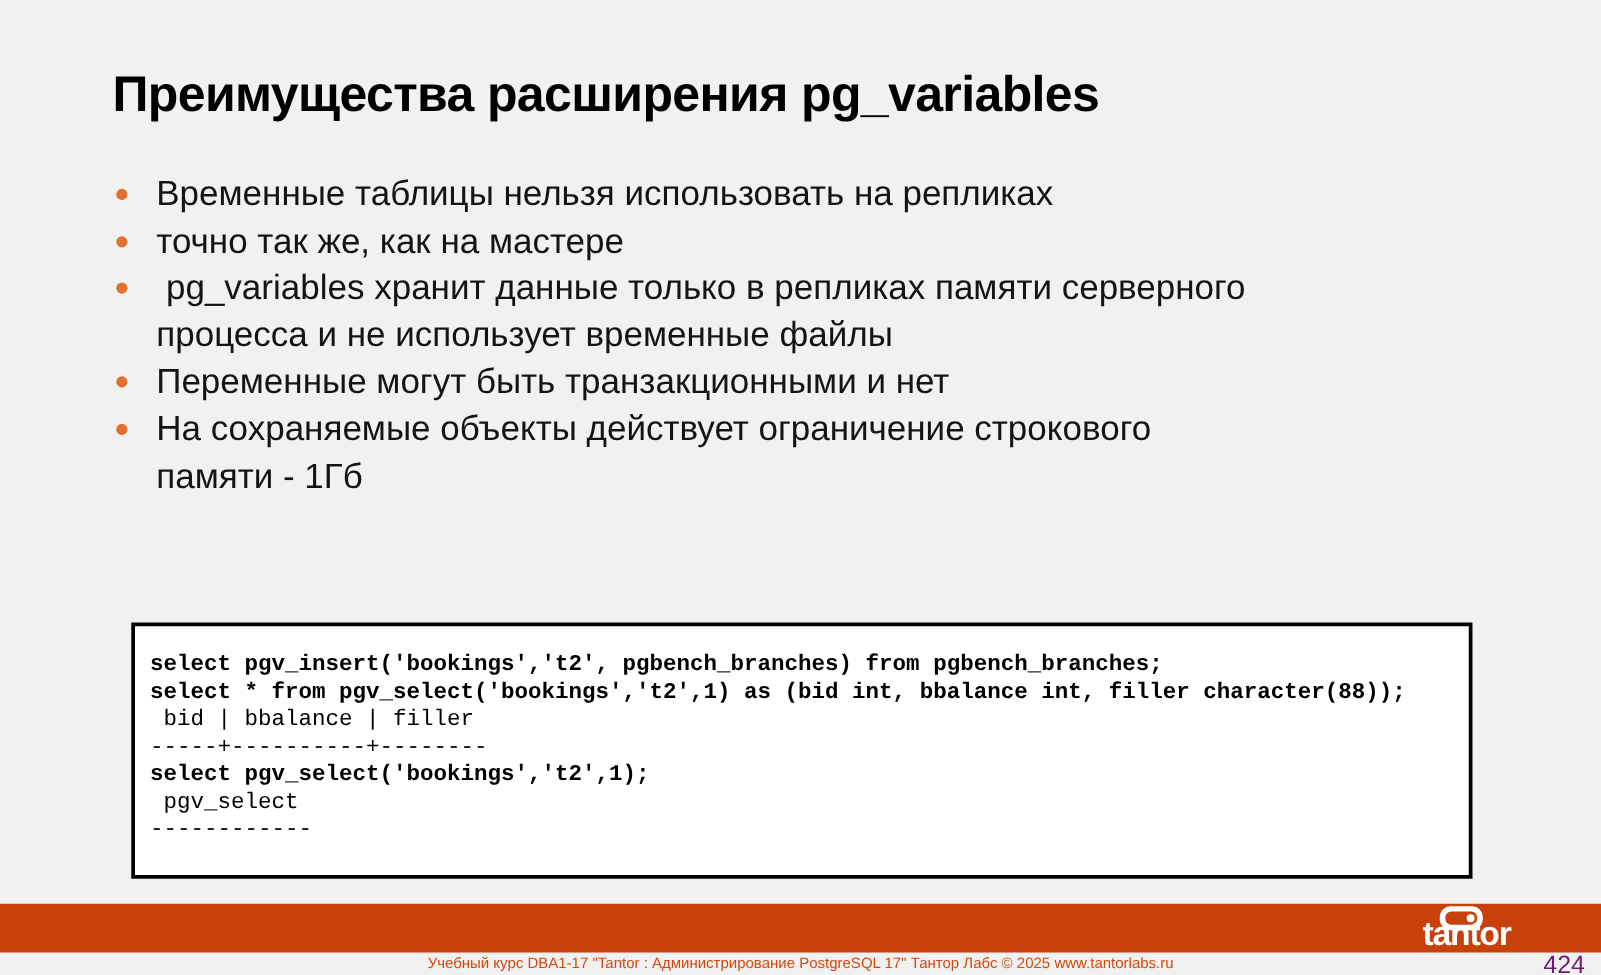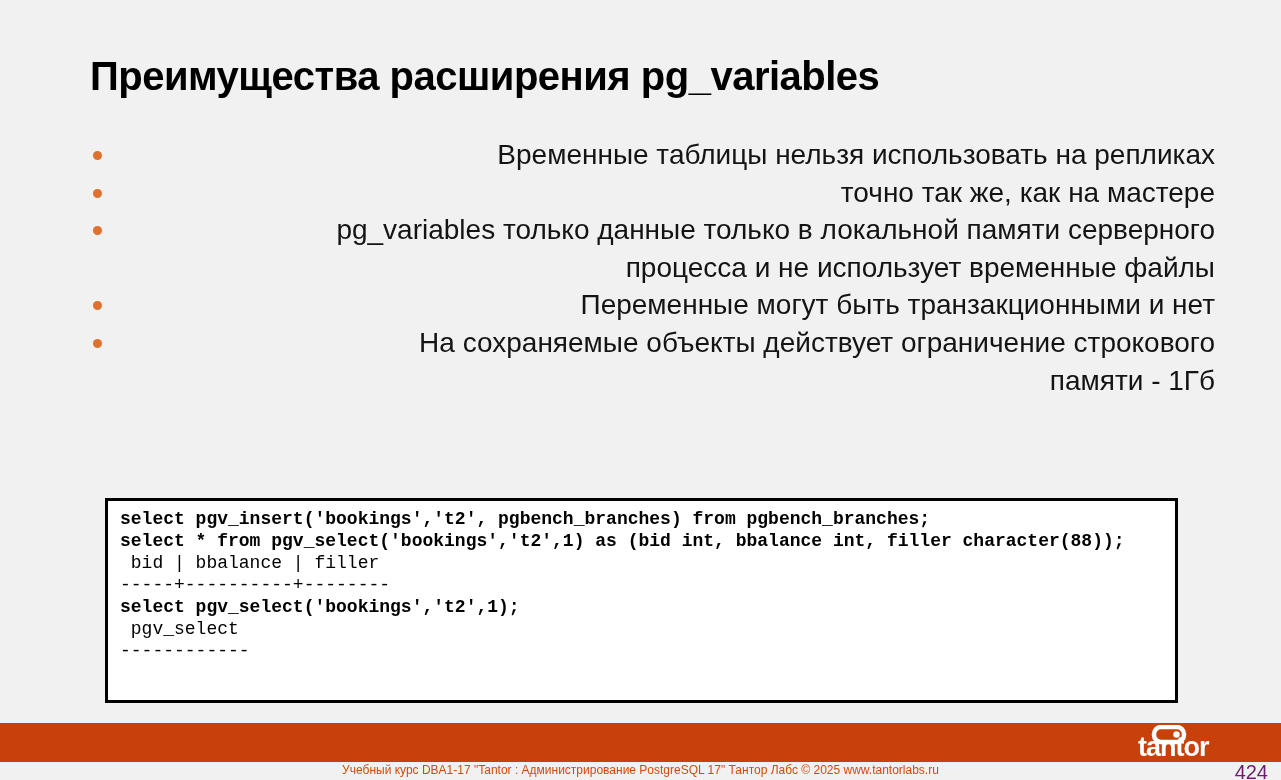--- a/index.html
+++ b/index.html
@@ -33,21 +33,20 @@
     margin: 0;
     padding: 0;
     list-style: none;
     font-size: 28px;
     line-height: 37.6px;
     color: #141414;
   }
   .bullets li {
     position: relative;
     padding-left: 35px;
-    text-align: right;
   }
   .bullets li::before {
     content: "";
     position: absolute;
     left: 3px;
     top: 15px;
     width: 9px;
     height: 9px;
     border-radius: 50%;
     background: #E0702E;
@@ -56,21 +55,21 @@
 
   .code {
     position: absolute;
     left: 105px;
     top: 498px;
     width: 1073px;
     height: 205px;
     box-sizing: border-box;
     background: #FFFFFF;
     border: 3px solid #000000;
-    padding: 7px 8px 0 12px;
+    padding: 20px 8px 0 12px;
     font-family: "Liberation Mono", monospace;
     font-size: 18px;
     line-height: 22px;
     color: #000000;
   }
   .code .ln { height: 22px; white-space: pre; }
   .code .b  { font-weight: bold; }
 
   .bottom-bar {
     position: absolute;
@@ -116,21 +115,21 @@
   <h1 class="title">Преимущества расширения pg_variables</h1>
 
   <ul class="bullets">
     <li>
       <div class="bl">Временные таблицы нельзя использовать на репликах</div>
     </li>
     <li>
       <div class="bl">точно так же, как на мастере</div>
     </li>
     <li>
-      <div class="bl"> pg_variables только данные только в локальной памяти серверного</div>
+      <div class="bl"> pg_variables хранит данные только в репликах памяти серверного</div>
       <div class="bl">процесса и не использует временные файлы</div>
     </li>
     <li>
       <div class="bl">Переменные могут быть транзакционными и нет</div>
     </li>
     <li>
       <div class="bl">На сохраняемые объекты действует ограничение строкового</div>
       <div class="bl">памяти - 1Гб</div>
     </li>
   </ul>

